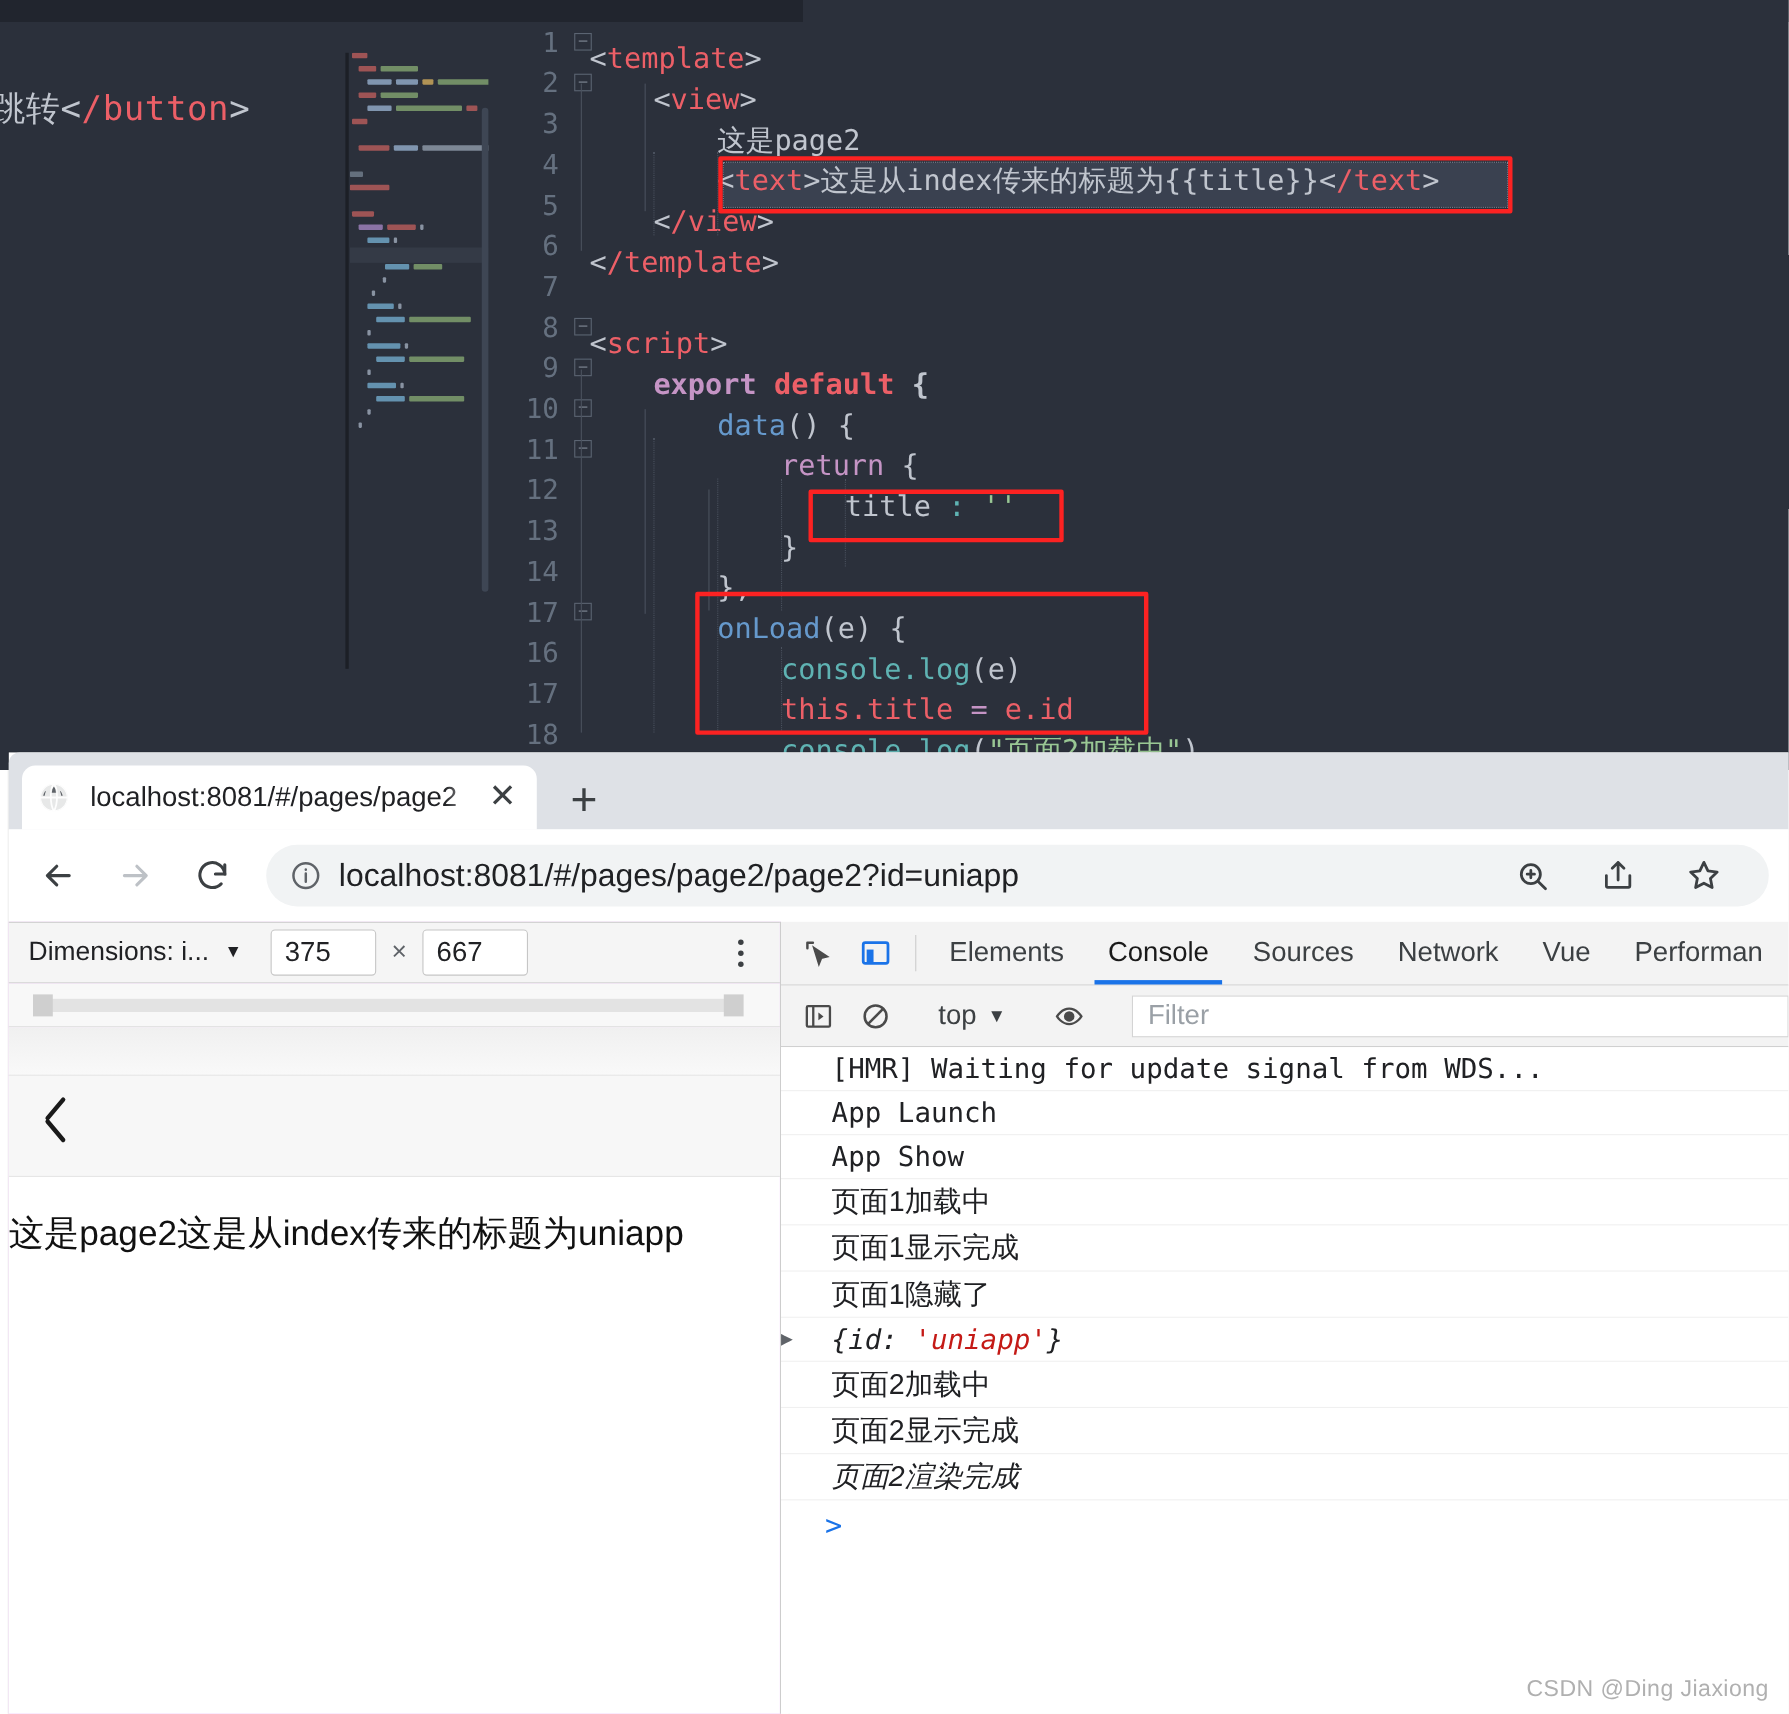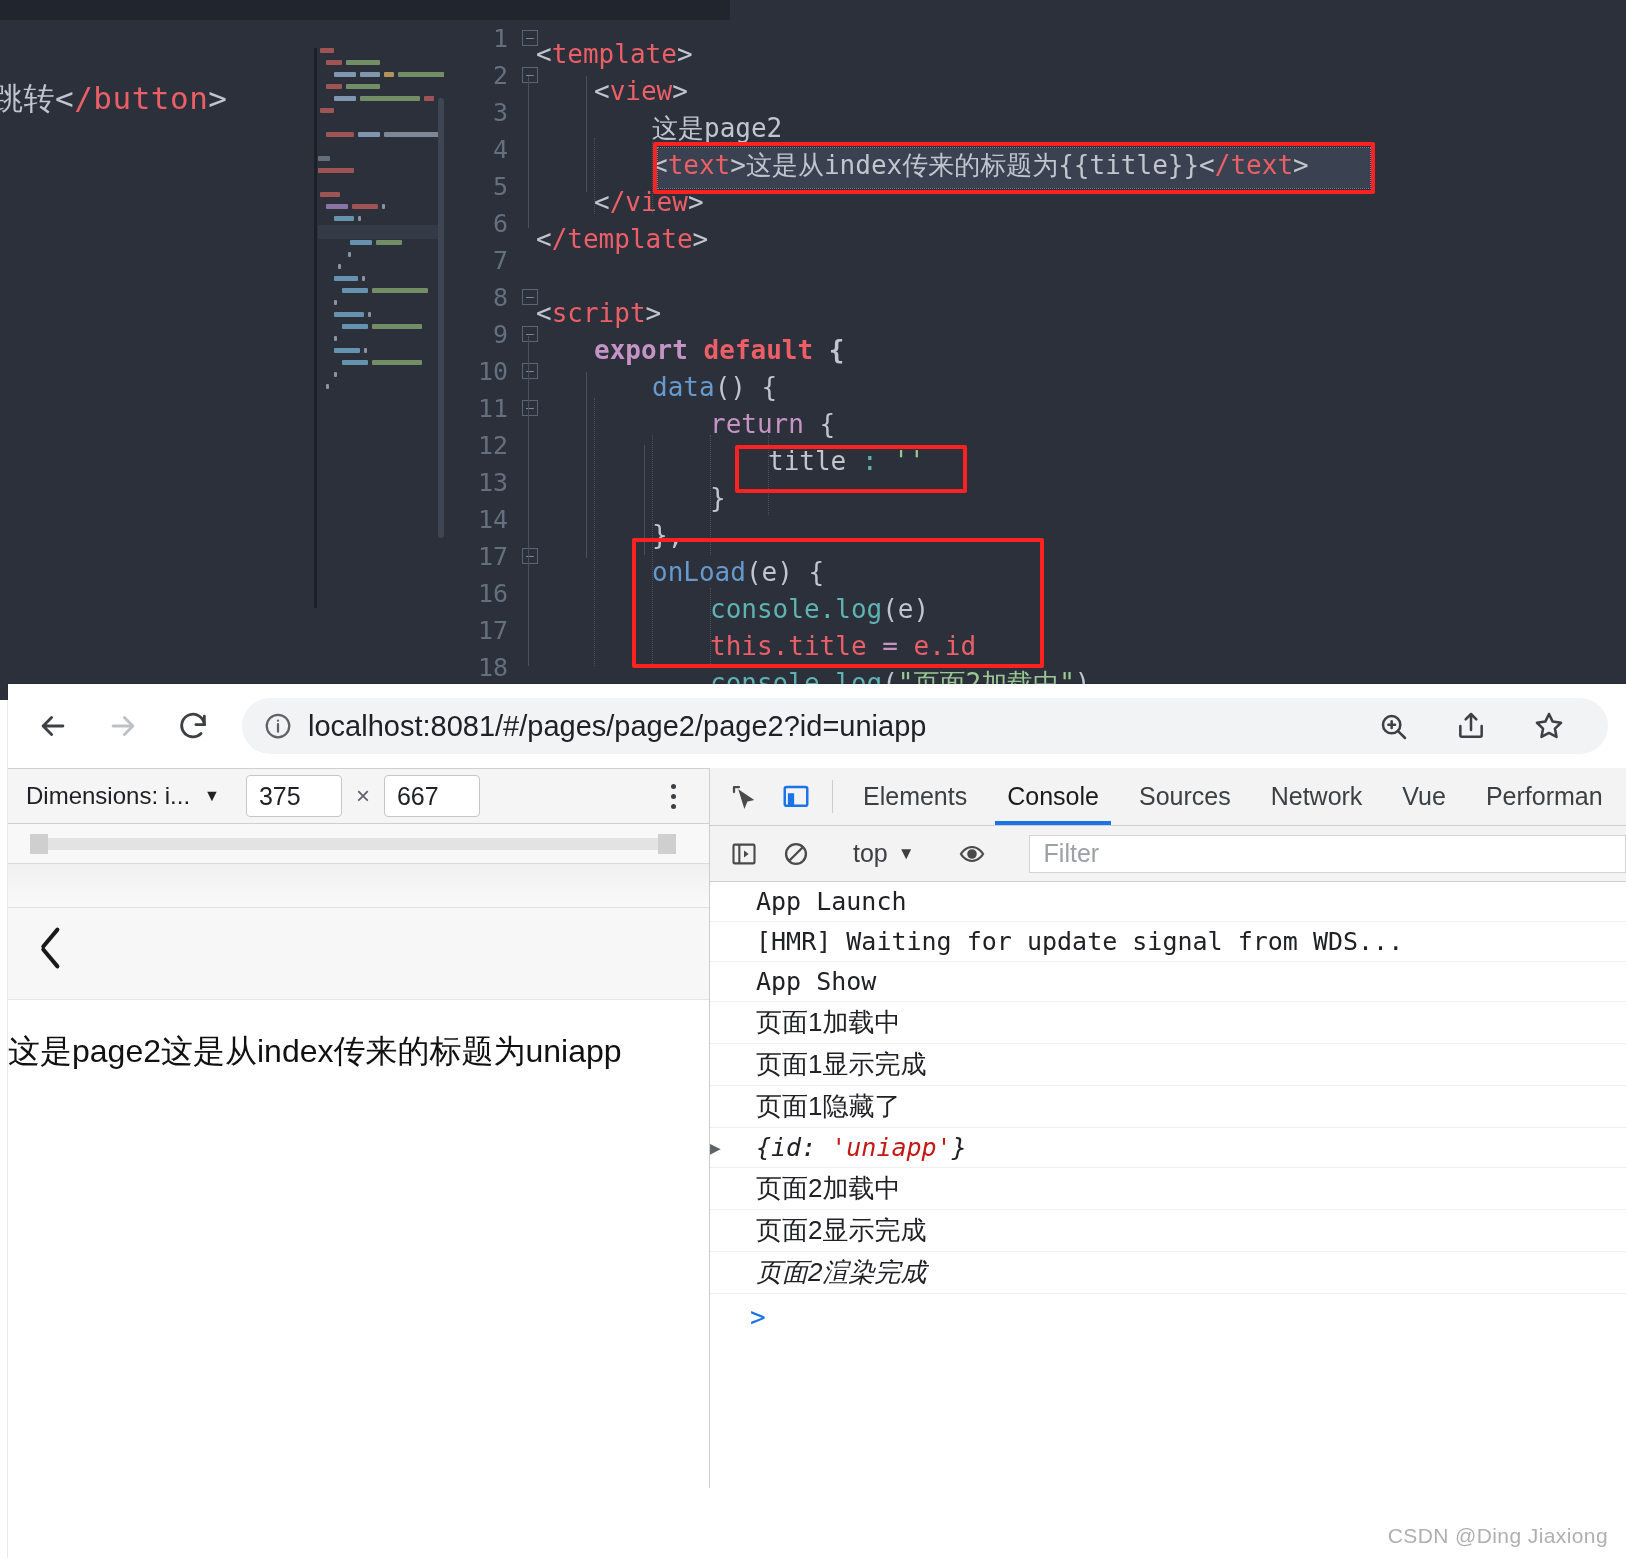--- a/index.html
+++ b/index.html
@@ -403,20 +403,35 @@
         </div>
 
       <div class="hl-box" style="left:193px; top:122px; width:722px; height:52px;"></div>
       <div class="hl-box" style="left:275px; top:425px; width:232px; height:48px;"></div>
       <div class="hl-box" style="left:172px; top:518px; width:412px; height:130px;"></div>
     </div>
   </div>
 
   <div class="browser">
 
+    <div class="tabstrip">
+      <div class="tab">
+        <span class="tab-favicon">
+          <svg width="30" height="30" viewBox="0 0 24 24">
+            <circle cx="12" cy="12" r="10" fill="#5f6368"></circle>
+            <path d="M12 2a10 10 0 000 20 10 10 0 000-20zm0 2.2c1.1 1 1.9 2.6 2.3 4.3H9.7c.4-1.7 1.2-3.3 2.3-4.3zM6.2 7.5c-.5 1-.8 2.1-.9 3.3H4.2c.2-1.2.7-2.3 1.4-3.3h.6zm12.2 3.3h-1.1c-.1-1.2-.4-2.3-.9-3.3h.6c.7 1 1.2 2.1 1.4 3.3z" fill="#ffffff" opacity="0.85"></path>
+            <circle cx="12" cy="12" r="10" fill="none" stroke="#ffffff" stroke-width="1.4" opacity=".9"></circle>
+            <path d="M2 12h20M12 2c3 3.5 3 14.5 0 20M12 2C9 5.5 9 16.5 12 22" fill="none" stroke="#ffffff" stroke-width="1.3" opacity=".9"></path>
+          </svg>
+        </span>
+        <span class="tab-title">localhost:8081/#/pages/page2</span>
+        <span class="tab-close">✕</span>
+      </div>
+      <div class="newtab">+</div>
+    </div>
 
     <div class="navbar">
       <span class="navicon">
         <svg width="34" height="34" viewBox="0 0 24 24" fill="none" stroke="#3c4043" stroke-width="2" stroke-linecap="round" stroke-linejoin="round">
             <path d="M19 12H5M11 18l-6-6 6-6"></path>
           </svg>
       </span>
       <span class="navicon dim">
         <svg width="34" height="34" viewBox="0 0 24 24" fill="none" stroke="#bdc1c6" stroke-width="2" stroke-linecap="round" stroke-linejoin="round">
             <path d="M5 12h14M13 6l6 6-6 6"></path>
@@ -541,24 +556,24 @@
                 <circle cx="12" cy="12" r="3.2" fill="#4a4a4a"></circle>
               </svg>
           </span>
           <span class="dt-sep"></span>
           <span class="filter-input">Filter</span>
         </div>
 
         <div class="gutter-strip"></div>
         <div class="console-body" id="console-body">
             <div class="log-row" style="position: relative;">
+              <span>[HMR] Waiting for update signal from WDS...</span>
+            </div>
+            <div class="log-row" style="position: relative;">
               <span>App Launch</span>
-            </div>
-            <div class="log-row" style="position: relative;">
-              <span>[HMR] Waiting for update signal from WDS...</span>
             </div>
             <div class="log-row" style="position: relative;">
               <span>App Show</span>
             </div>
             <div class="log-row cjk" style="position: relative;">
               <span>页面1加载中</span>
             </div>
             <div class="log-row cjk" style="position: relative;">
               <span>页面1显示完成</span>
             </div>

